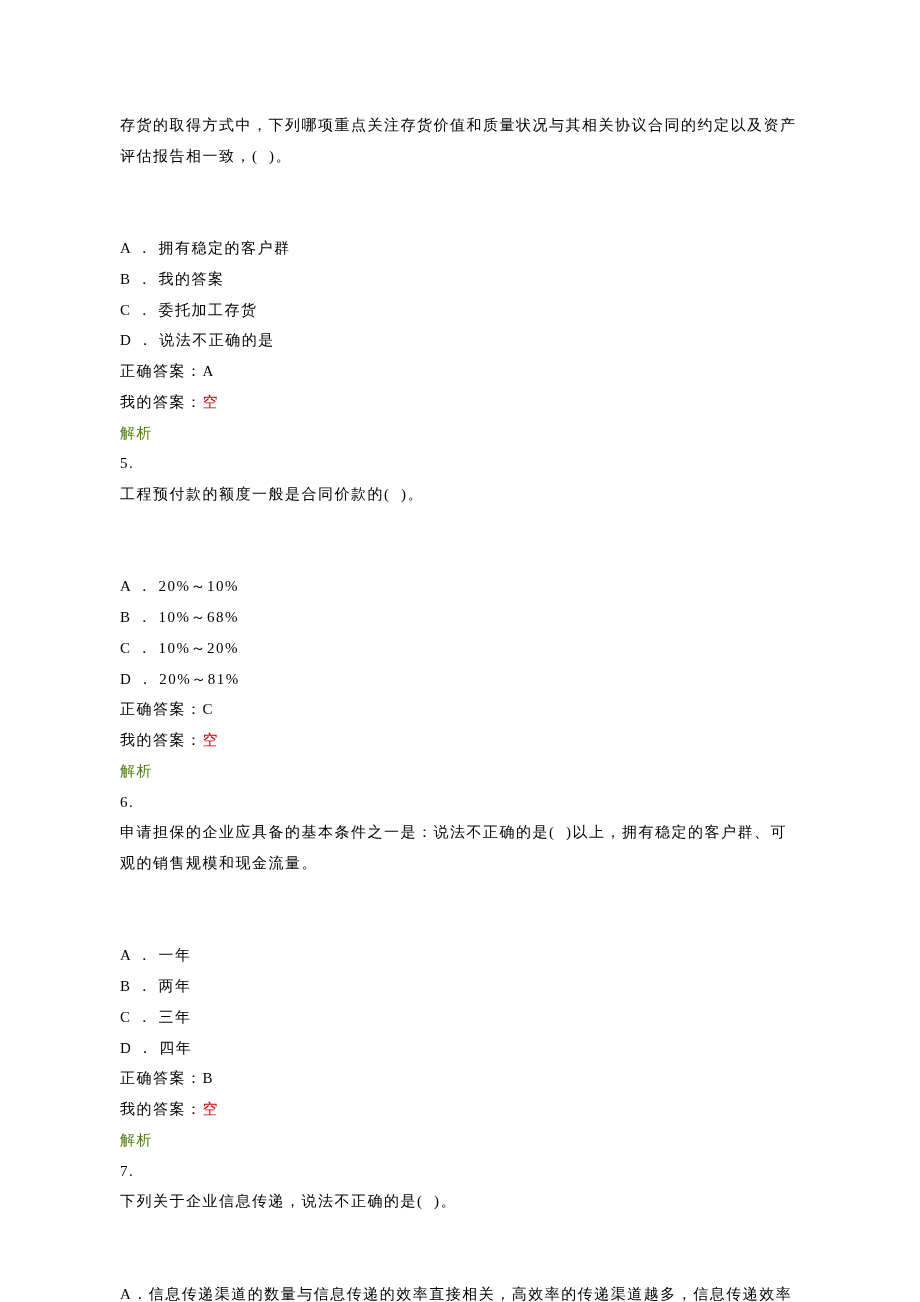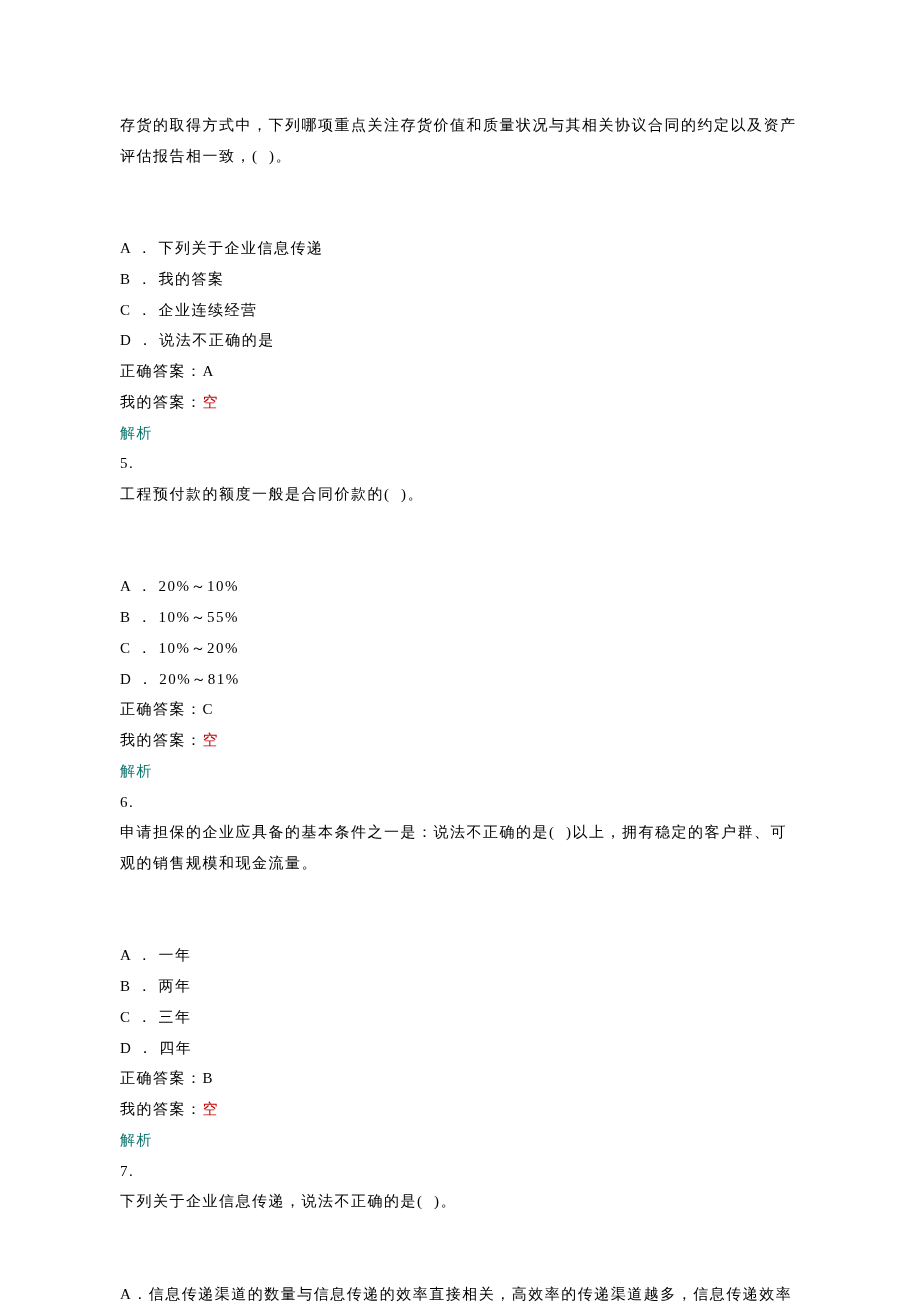--- a/index.html
+++ b/index.html
@@ -9,43 +9,43 @@
     font-size: 15px;
     color: #000;
     background: #fff;
     line-height: 2.05;
     width: 920px;
     box-sizing: border-box;
     letter-spacing: 1.5px;
   }
   .line { white-space: pre-wrap; }
   .red { color: #c00000; }
-  .blue { color: #0f766e; }
+  .blue { color: #4d7c0f; }
   .num { font-family: "SimSun", serif; }
 </style>
 </head>
 <body>
 
 <div class="line">存货的取得方式中，下列哪项重点关注存货价值和质量状况与其相关协议合同的约定以及资产评估报告相一致，(  )。</div>
 <div class="line">&nbsp;</div>
 <div class="line">&nbsp;</div>
-<div class="line">A ． 下列关于企业信息传递</div>
+<div class="line">A ． 拥有稳定的客户群</div>
 <div class="line">B ． 我的答案</div>
-<div class="line">C ． 企业连续经营</div>
+<div class="line">C ． 委托加工存货</div>
 <div class="line">D ． 说法不正确的是</div>
 <div class="line">正确答案：A</div>
 <div class="line"><span>我的答案：</span><span class="red">空</span></div>
 <div class="line blue">解析</div>
 
 <div class="line num">5.</div>
 <div class="line">工程预付款的额度一般是合同价款的(  )。</div>
 <div class="line">&nbsp;</div>
 <div class="line">&nbsp;</div>
 <div class="line">A ． 20%～10%</div>
-<div class="line">B ． 10%～55%</div>
+<div class="line">B ． 10%～68%</div>
 <div class="line">C ． 10%～20%</div>
 <div class="line">D ． 20%～81%</div>
 <div class="line">正确答案：C</div>
 <div class="line"><span>我的答案：</span><span class="red">空</span></div>
 <div class="line blue">解析</div>
 
 <div class="line num">6.</div>
 <div class="line">申请担保的企业应具备的基本条件之一是：说法不正确的是(  )以上，拥有稳定的客户群、可观的销售规模和现金流量。</div>
 <div class="line">&nbsp;</div>
 <div class="line">&nbsp;</div>

